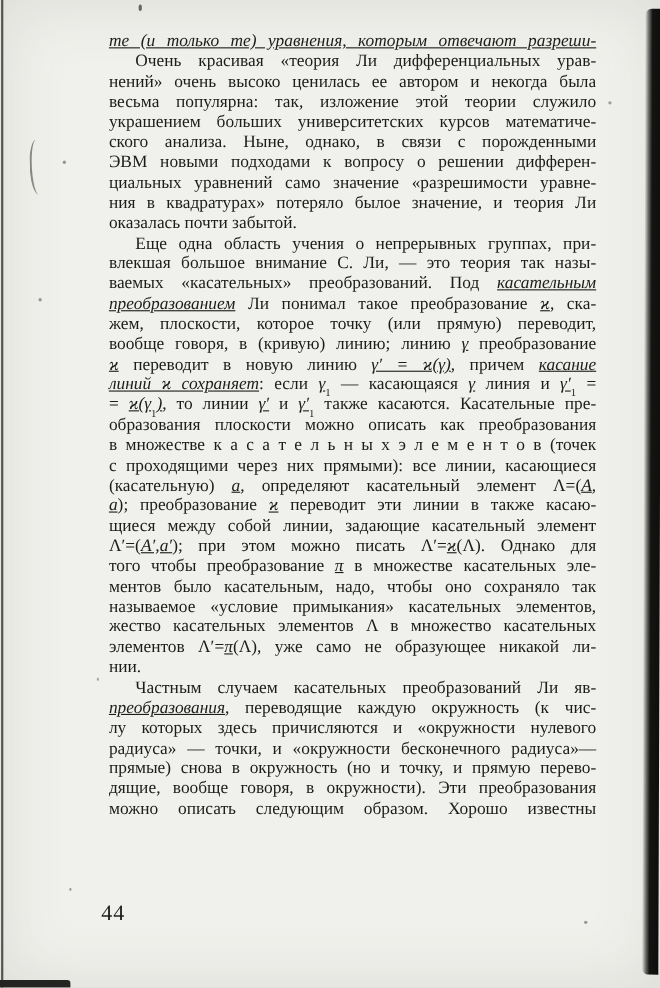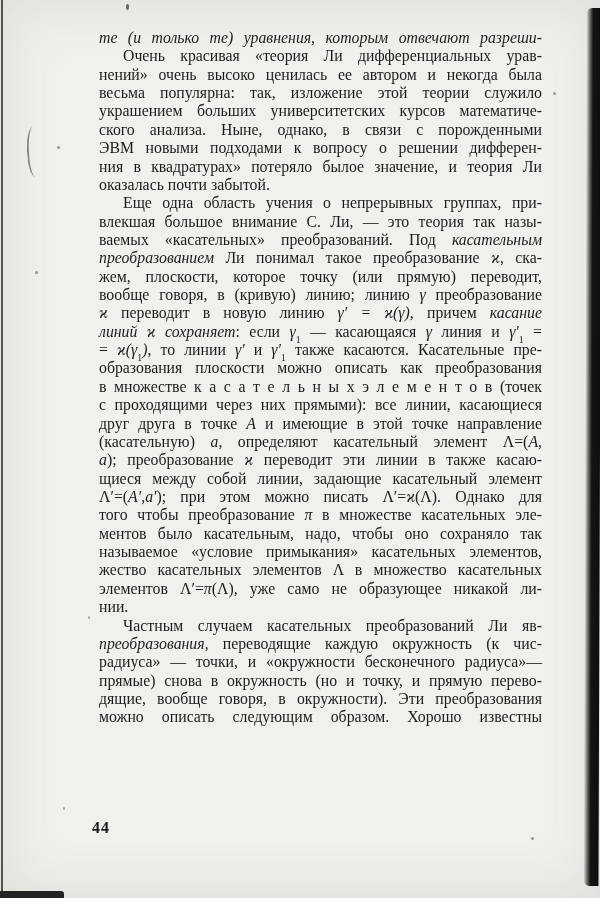--- a/index.html
+++ b/index.html
@@ -14,25 +14,25 @@
   }
   .text-block{
     position:absolute;left:99px;top:29px;width:443px;
     font-size:15.8px;line-height:18.36px;
     -webkit-font-smoothing:antialiased;
   }
   .para{margin:0;padding:0;}
   .line{text-align:justify;text-align-last:justify;white-space:normal;}
   .line.last{text-align-last:left;}
   .line.indent{text-indent:24px;}
-  .line i{font-style:italic;}
+  .line i{font-style:italic;text-decoration:underline;}
   .line sub{font-size:0.62em;line-height:0;position:relative;top:0.22em;font-style:normal;}
   .page-number{
     position:absolute;left:92px;top:819px;
-    font-size:16px;font-weight:bold;letter-spacing:1px;
+    font-size:20px;font-weight:normal;letter-spacing:1px;
   }
   
   .scan-edge-left{
     position:absolute;left:1px;top:0;width:2px;height:898px;
     background:#3a3a36;opacity:0.85;
   }
   .scan-band-right{
     position:absolute;right:0px;top:8px;bottom:12px;width:15px;
     background:linear-gradient(to right, rgba(20,20,18,0) 0%, rgba(20,20,18,0.55) 22%, #141412 45%, #0e0e0c 100%);
     border-radius:6px 0 0 6px;
@@ -74,51 +74,52 @@
       <div class="para">
         <div class="line"><i>те (и только те) уравнения, которым отвечают разреши-</i></div>
       </div>
       <div class="para">
         <div class="line indent"><span>Очень красивая «теория Ли дифференциальных урав-</span></div>
         <div class="line"><span>нений» очень высоко ценилась ее автором и некогда была</span></div>
         <div class="line"><span>весьма популярна: так, изложение этой теории служило</span></div>
         <div class="line"><span>украшением больших университетских курсов математиче-</span></div>
         <div class="line"><span>ского анализа. Ныне, однако, в связи с порожденными</span></div>
         <div class="line"><span>ЭВМ новыми подходами к вопросу о решении дифферен-</span></div>
+        <div class="line"><span>циальных уравнений само значение «разрешимости уравне-</span></div>
         <div class="line"><span>ния в квадратурах» потеряло былое значение, и теория Ли</span></div>
         <div class="line last"><span>оказалась почти забытой.</span></div>
       </div>
       <div class="para">
         <div class="line indent"><span>Еще одна область учения о непрерывных группах, при-</span></div>
         <div class="line"><span>влекшая большое внимание С. Ли, — это теория так назы-</span></div>
         <div class="line"><span>ваемых «касательных» преобразований. Под </span><i>касательным</i></div>
         <div class="line"><i>преобразованием</i><span> Ли понимал такое преобразование </span><i>ϰ</i><span>, ска-</span></div>
         <div class="line"><span>жем, плоскости, которое точку (или прямую) переводит,</span></div>
         <div class="line"><span>вообще говоря, в (кривую) линию; линию </span><i>γ</i><span> преобразование</span></div>
         <div class="line"><i>ϰ</i><span> переводит в новую линию </span><i>γ′ = ϰ(γ)</i><span>, причем </span><i>касание</i></div>
         <div class="line"><i>линий ϰ сохраняет</i><span>: если </span><i>γ</i><sub>1</sub><span> — касающаяся </span><i>γ</i><span> линия и </span><i>γ′</i><sub>1</sub><span> =</span></div>
         <div class="line"><span>= </span><i>ϰ(γ</i><sub>1</sub><i>)</i><span>, то линии </span><i>γ′</i><span> и </span><i>γ′</i><sub>1</sub><span> также касаются. Касательные пре-</span></div>
         <div class="line"><span>образования плоскости можно описать как преобразования</span></div>
         <div class="line"><span>в множестве к а с а т е л ь н ы х  э л е м е н т о в (точек</span></div>
         <div class="line"><span>с проходящими через них прямыми): все линии, касающиеся</span></div>
-        <div class="line"><span>друг друга в точке </span><i>А</i><span> и имеющие в этой точке направление</span></div>
         <div class="line"><span>(касательную) </span><i>а</i><span>, определяют касательный элемент Λ=(</span><i>А</i><span>,</span></div>
         <div class="line"><i>а</i><span>); преобразование </span><i>ϰ</i><span> переводит эти линии в также касаю-</span></div>
         <div class="line"><span>щиеся между собой линии, задающие касательный элемент</span></div>
         <div class="line"><span>Λ′=(</span><i>А′,а′</i><span>); при этом можно писать Λ′=</span><i>ϰ</i><span>(Λ). Однако для</span></div>
         <div class="line"><span>того чтобы преобразование </span><i>π</i><span> в множестве касательных эле-</span></div>
         <div class="line"><span>ментов было касательным, надо, чтобы оно сохраняло так</span></div>
         <div class="line"><span>называемое «условие примыкания» касательных элементов,</span></div>
         <div class="line"><span>жество касательных элементов Λ в множество касательных</span></div>
         <div class="line"><span>элементов Λ′=</span><i>π</i><span>(Λ), уже само не образующее никакой ли-</span></div>
         <div class="line last"><span>нии.</span></div>
       </div>
       <div class="para">
         <div class="line indent"><span>Частным случаем касательных преобразований Ли яв-</span></div>
         <div class="line"><i>преобразования</i><span>, переводящие каждую окружность (к чис-</span></div>
+        <div class="line"><span>лу которых здесь причисляются и «окружности нулевого</span></div>
         <div class="line"><span>радиуса» — точки, и «окружности бесконечного радиуса»—</span></div>
         <div class="line"><span>прямые) снова в окружность (но и точку, и прямую перево-</span></div>
         <div class="line"><span>дящие, вообще говоря, в окружности). Эти преобразования</span></div>
         <div class="line"><span>можно описать следующим образом. Хорошо известны</span></div>
       </div>
     </div>
 
   <div class="page-number">44</div>
 
 </div>

